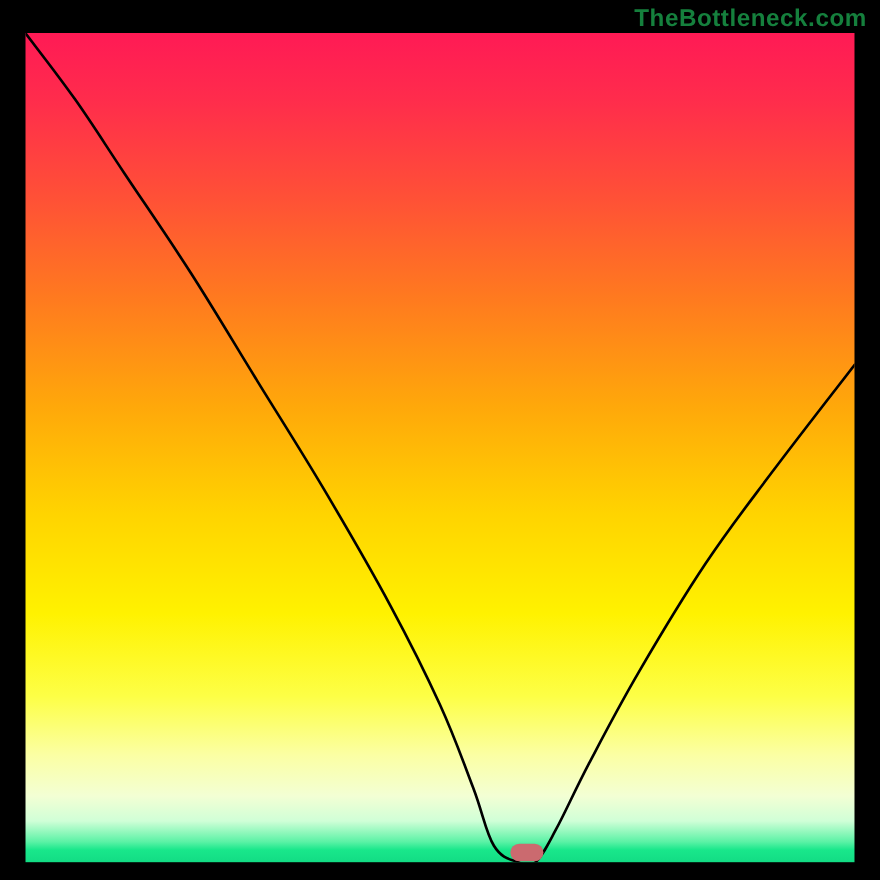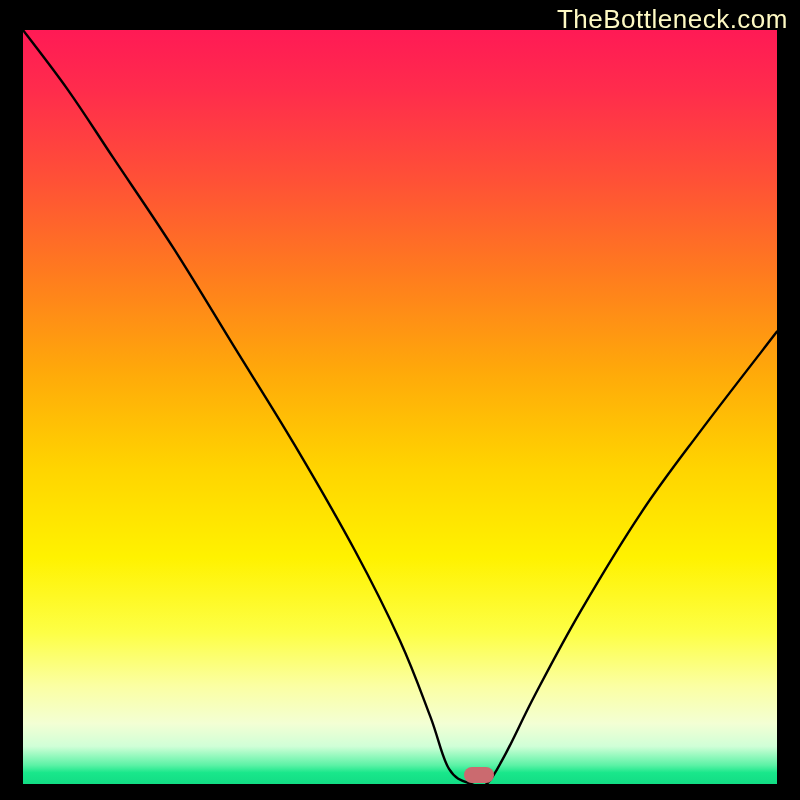--- a/index.html
+++ b/index.html
@@ -14,23 +14,23 @@
   .frame {
     position: relative;
     width: 800px;
     height: 800px;
     background: #000;
   }
   .watermark {
     position: absolute;
     top: 4px;
     right: 12px;
-    font-size: 26px;
-    font-weight: normal;
-    color: #fef9c3;
+    font-size: 22px;
+    font-weight: bold;
+    color: #15803d;
     letter-spacing: 0.5px;
     z-index: 10;
   }
   .plot-area {
     position: absolute;
     left: 23px;
     top: 30px;
     width: 754px;
     height: 754px;
     overflow: hidden;

